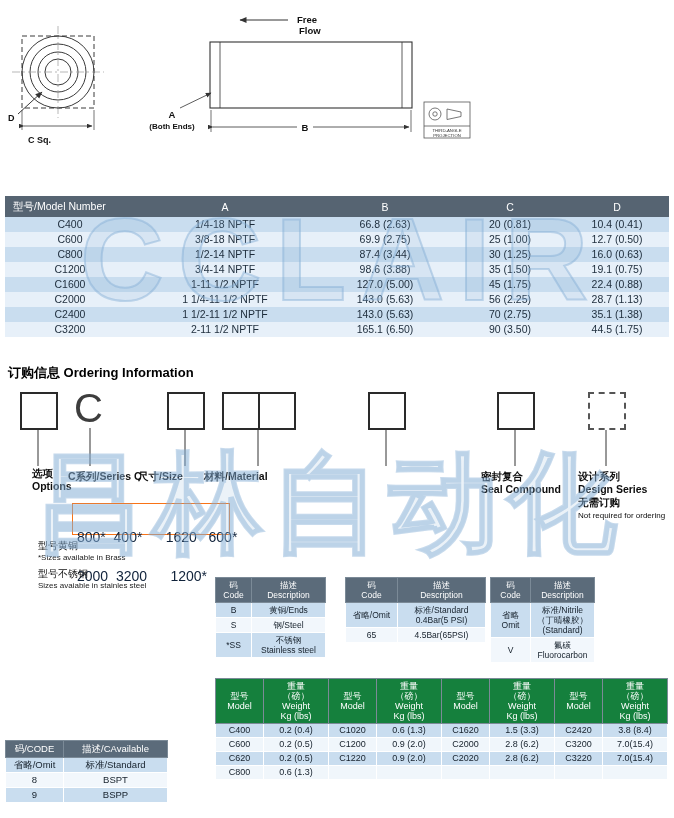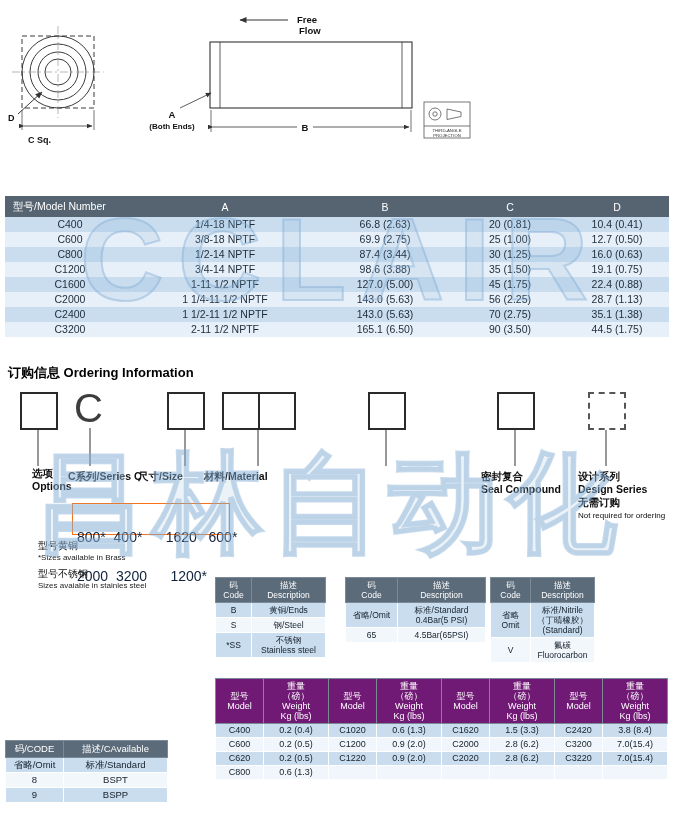--- a/index.html
+++ b/index.html
@@ -26,21 +26,21 @@
 
   .mat-table{left:215px;top:577px;width:110px;}
   .crack-table{left:345px;top:577px;width:140px;}
   .seal-table{left:490px;top:577px;width:104px;}
   .thread-table{left:5px;top:740px;width:162px;}
   .thread-table th{font-size:9.5px;padding:3px 2px;}
   .thread-table td{font-size:9.5px;padding:2px 2px;}
 
   
   .wt{left:215px;top:678px;width:452px;}
-  .wt th{background:#701a75;color:#fff;font-weight:normal;font-size:9px;line-height:10px;padding:2px 1px;text-align:center;border:1px solid #7b8a97;}
+  .wt th{background:#15803d;color:#fff;font-weight:normal;font-size:9px;line-height:10px;padding:2px 1px;text-align:center;border:1px solid #7b8a97;}
   .wt td{font-size:9px;line-height:11px;text-align:center;padding:1px 1px;color:#15202b;border:1px solid #ffffff;}
   .wt tbody tr:nth-child(odd) td{background:#c9ddef;}
   .wt tbody tr:nth-child(even) td{background:#f0f6fb;}
   .wt td:empty{background:#ffffff;}
 
   
   .sec-title{position:absolute;left:8px;top:364px;font-size:13px;font-weight:bold;color:#000;}
   .obox{position:absolute;top:392px;width:34px;height:34px;border:2px solid #2a2a2a;background:#fff;z-index:2;}
   .obox.dashed{border:2px dashed #555;}
   .series-letter{position:absolute;left:74px;top:386px;font-size:40px;font-weight:400;color:#3d3d3d;z-index:2;}

